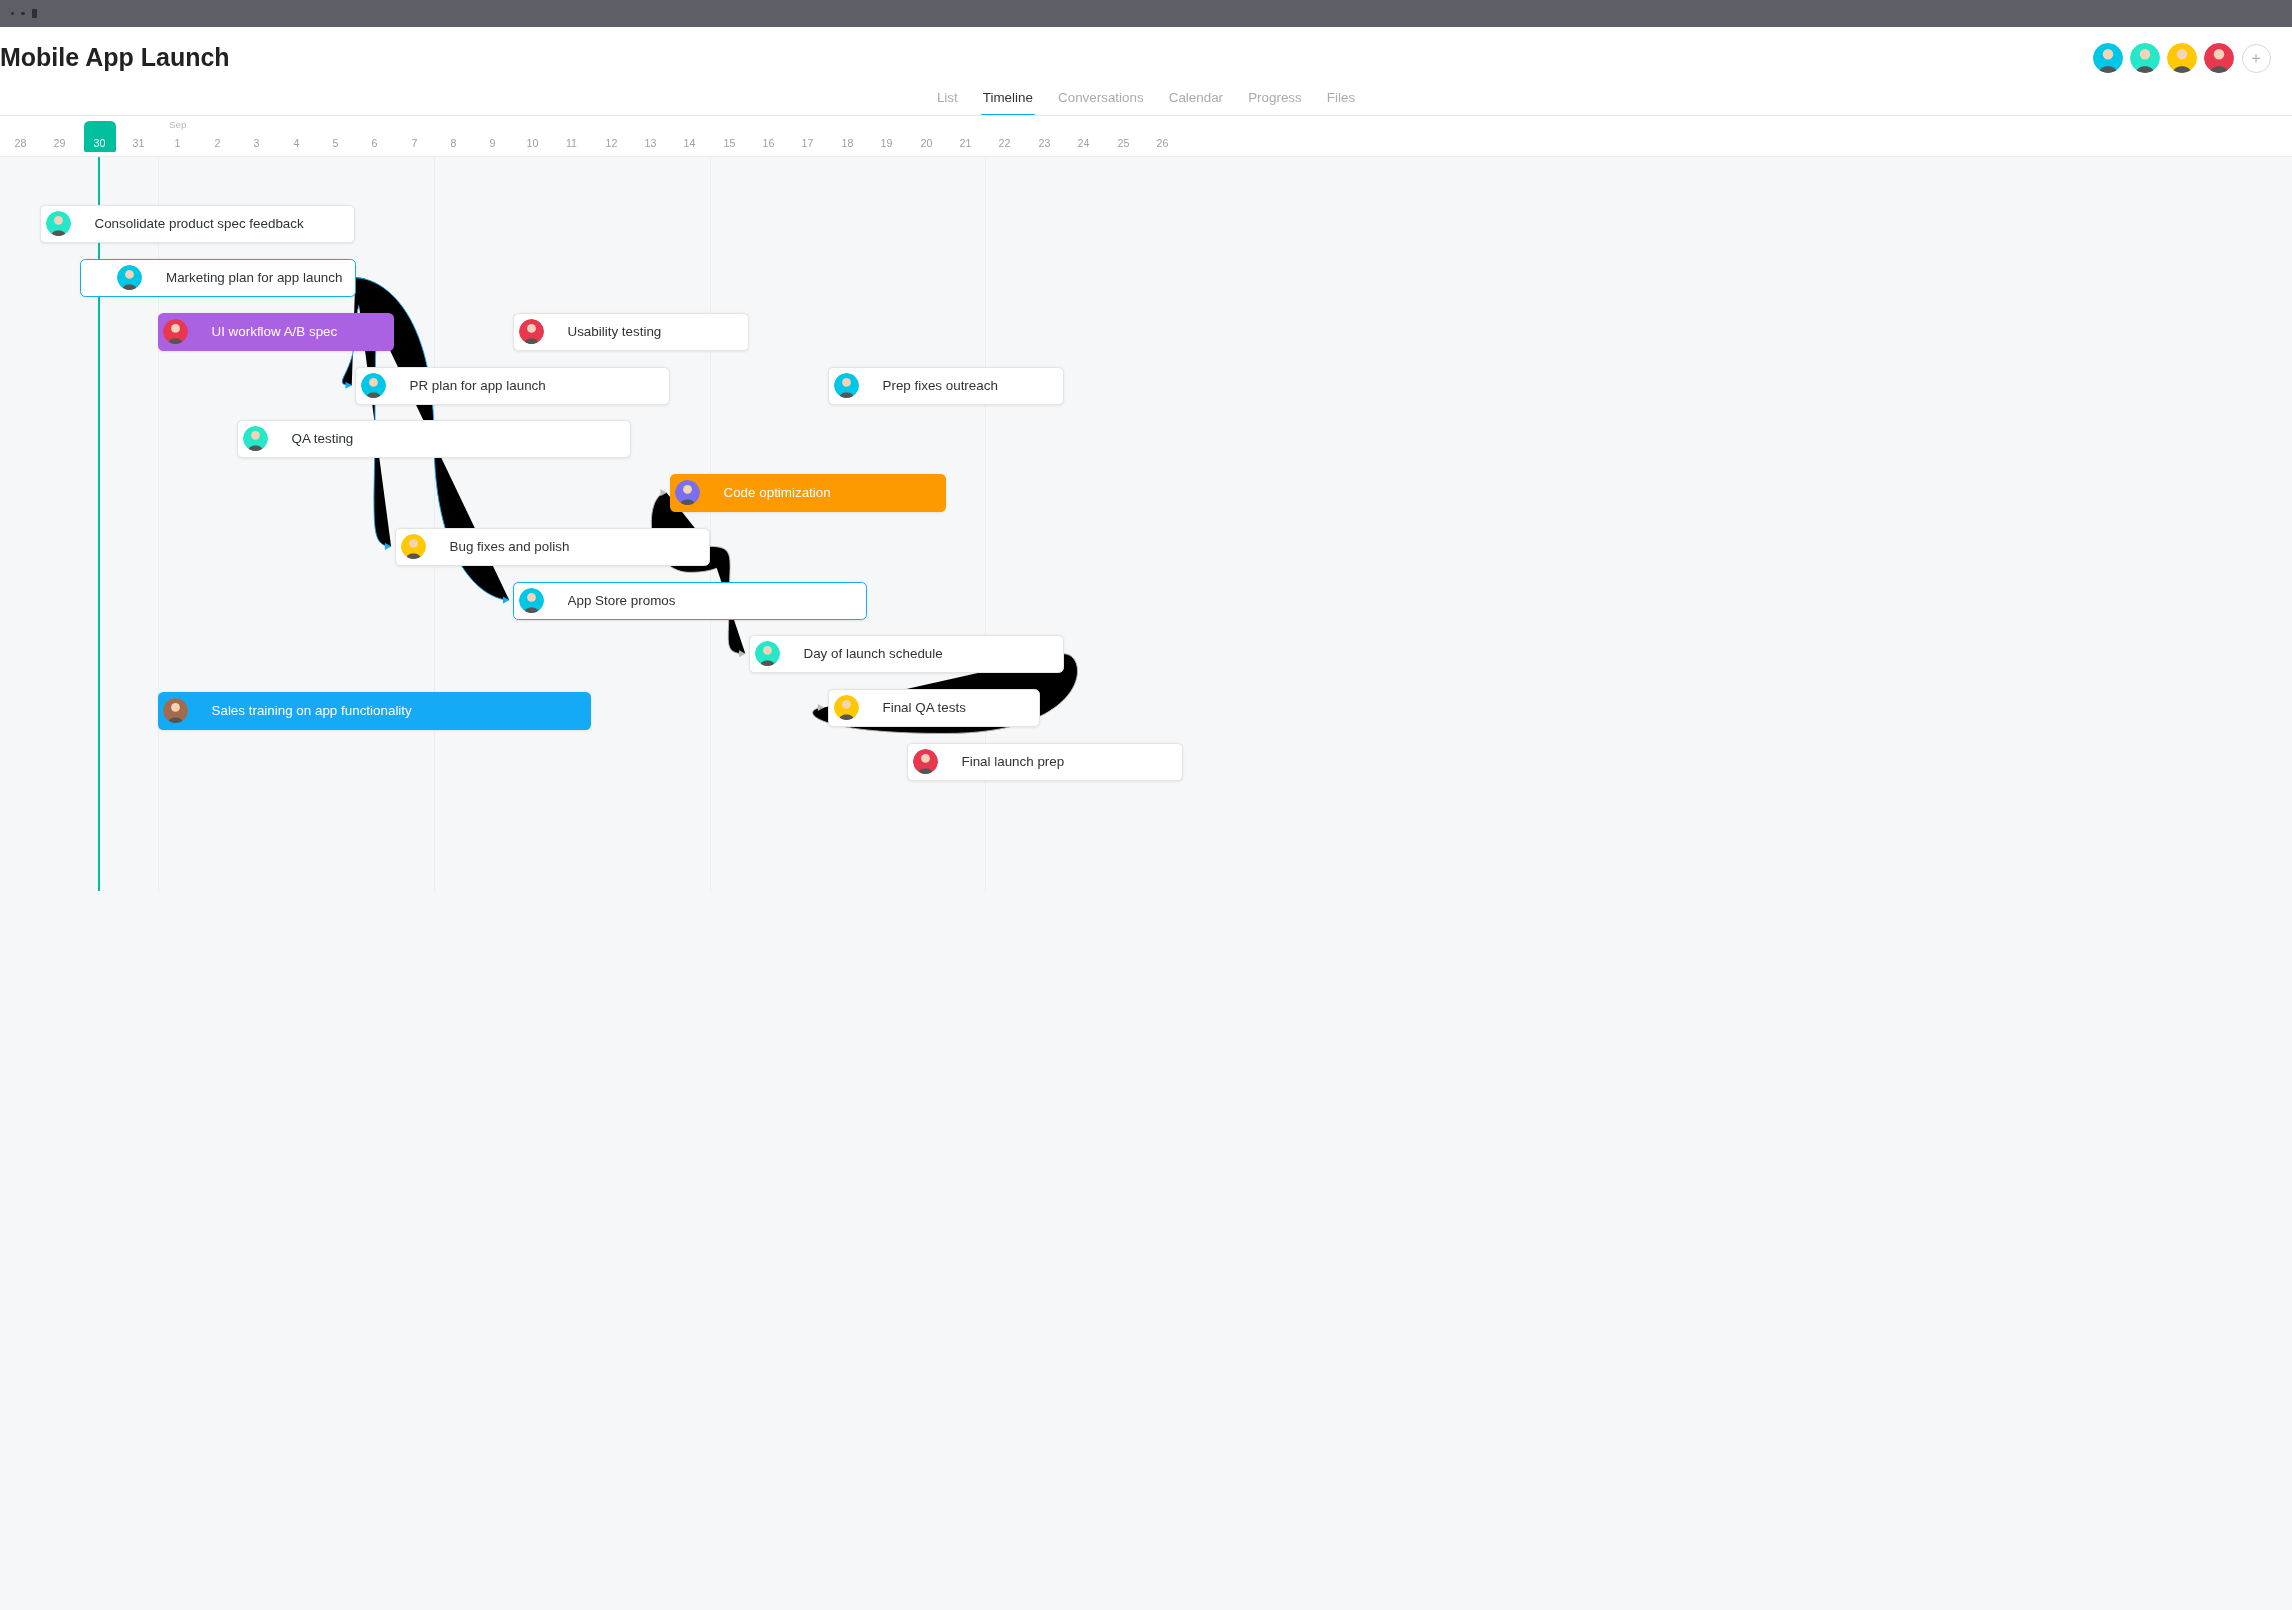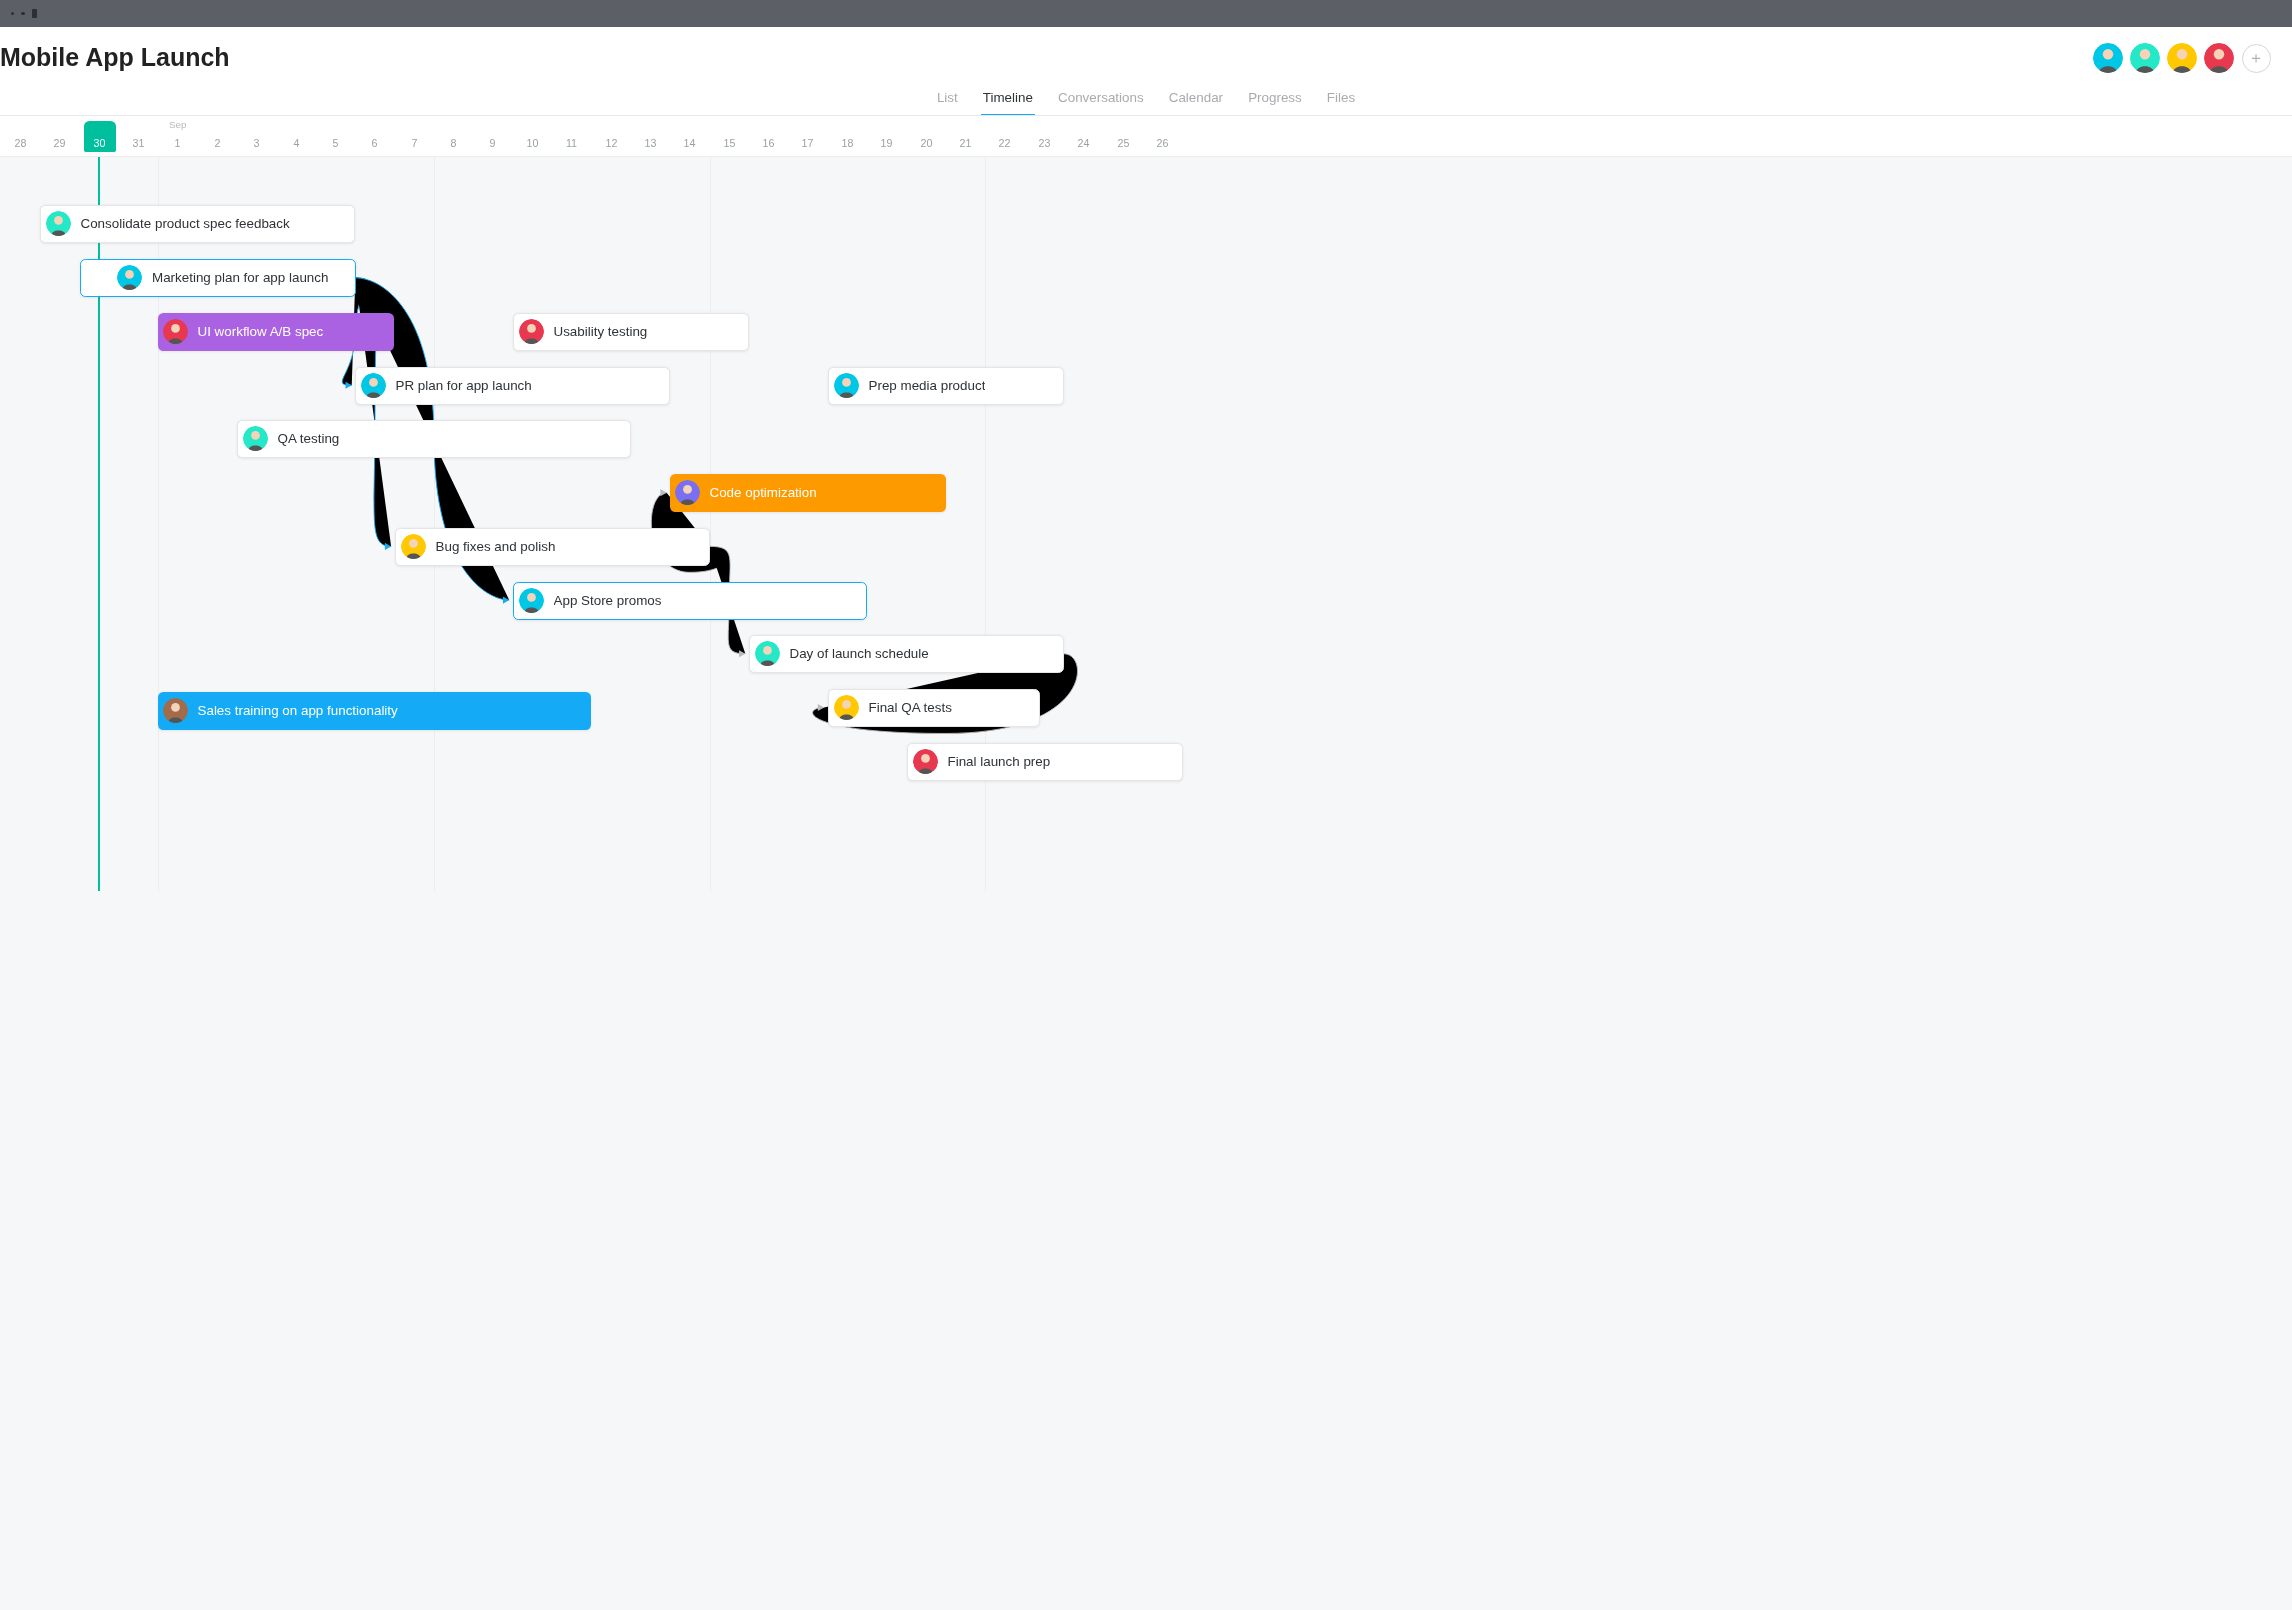--- a/index.html
+++ b/index.html
@@ -139,21 +139,21 @@
 .gridline { position: absolute; top: 0; bottom: 0; width: 0.9px; background: #eceeee; }
 
 
 .task {
   position: absolute;
   height: 38px;
   border-radius: 5.4px;
   display: flex;
   align-items: center;
   padding: 0 10.7px 0 4.5px;
-  gap: 10px;
+  gap: 24px;
   font-size: 13.4px;
   cursor: pointer;
   box-shadow: 0 0.9px 2.7px rgba(0,0,0,0.08);
 }
 .task.white { background: #fff; border: 0.9px solid #e5e5e5; color: #2e3338; }
 .task.white.highlight { border: 1.3px solid #14aaf5; }
 .task.purple { background: #aa62e3; color: #fff; border: none; }
 .task.orange { background: #fd9a00; color: #fff; border: none; }
 .task.blue   { background: #14aaf5; color: #fff; border: none; }
 
@@ -393,21 +393,21 @@
         <span class="task-label">PR plan for app launch</span>
       </div>
       <div class="task white" style="left: 828px; top: 210px; width: 236px;">
         <div class="task-avatar">
           <svg viewBox="0 0 40 40">
             <circle cx="20" cy="20" r="20" fill="#00c7e5"></circle>
             <circle cx="20" cy="15" r="7" fill="#f4d3b8"></circle>
             <path d="M8 40 C8 28 32 28 32 40 Z" fill="#555"></path>
           </svg>
         </div>
-        <span class="task-label">Prep media product</span>
+        <span class="task-label">Prep fixes outreach</span>
       </div>
       <div class="task white" style="left: 237px; top: 263px; width: 394px;">
         <div class="task-avatar">
           <svg viewBox="0 0 40 40">
             <circle cx="20" cy="20" r="20" fill="#25e8c8"></circle>
             <circle cx="20" cy="15" r="7" fill="#f4d3b8"></circle>
             <path d="M8 40 C8 28 32 28 32 40 Z" fill="#555"></path>
           </svg>
         </div>
         <span class="task-label">QA testing</span>

